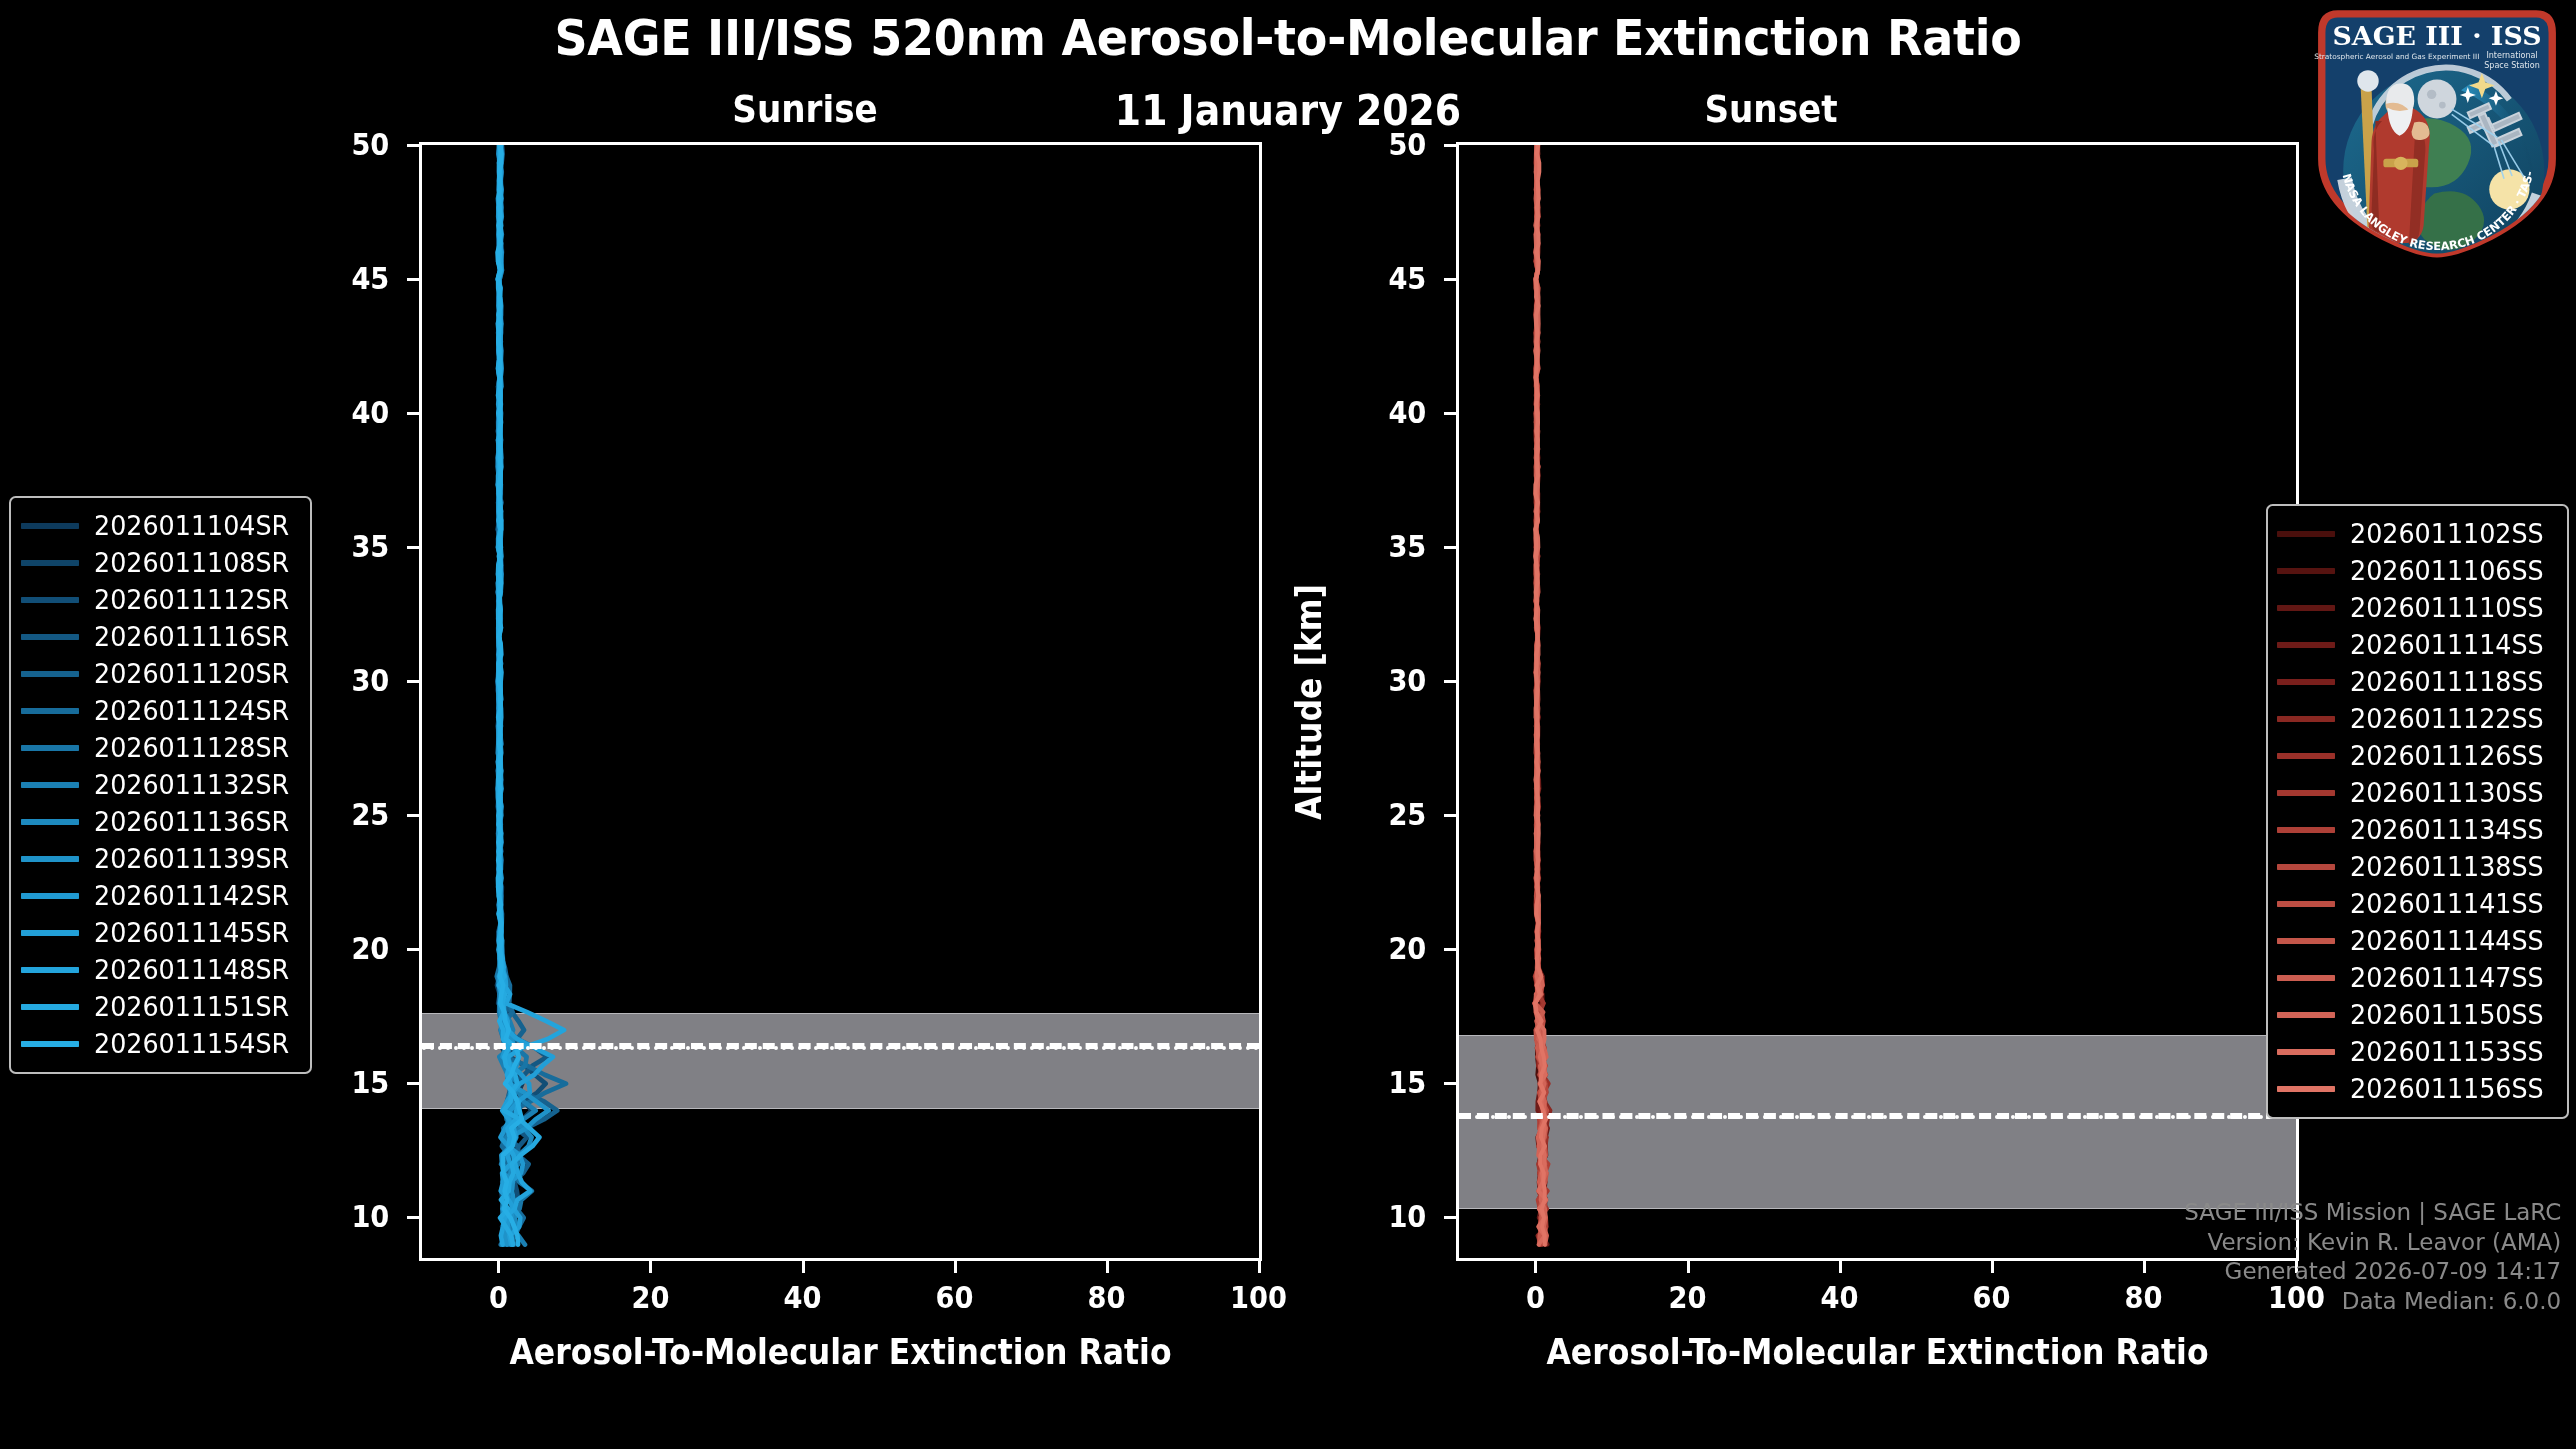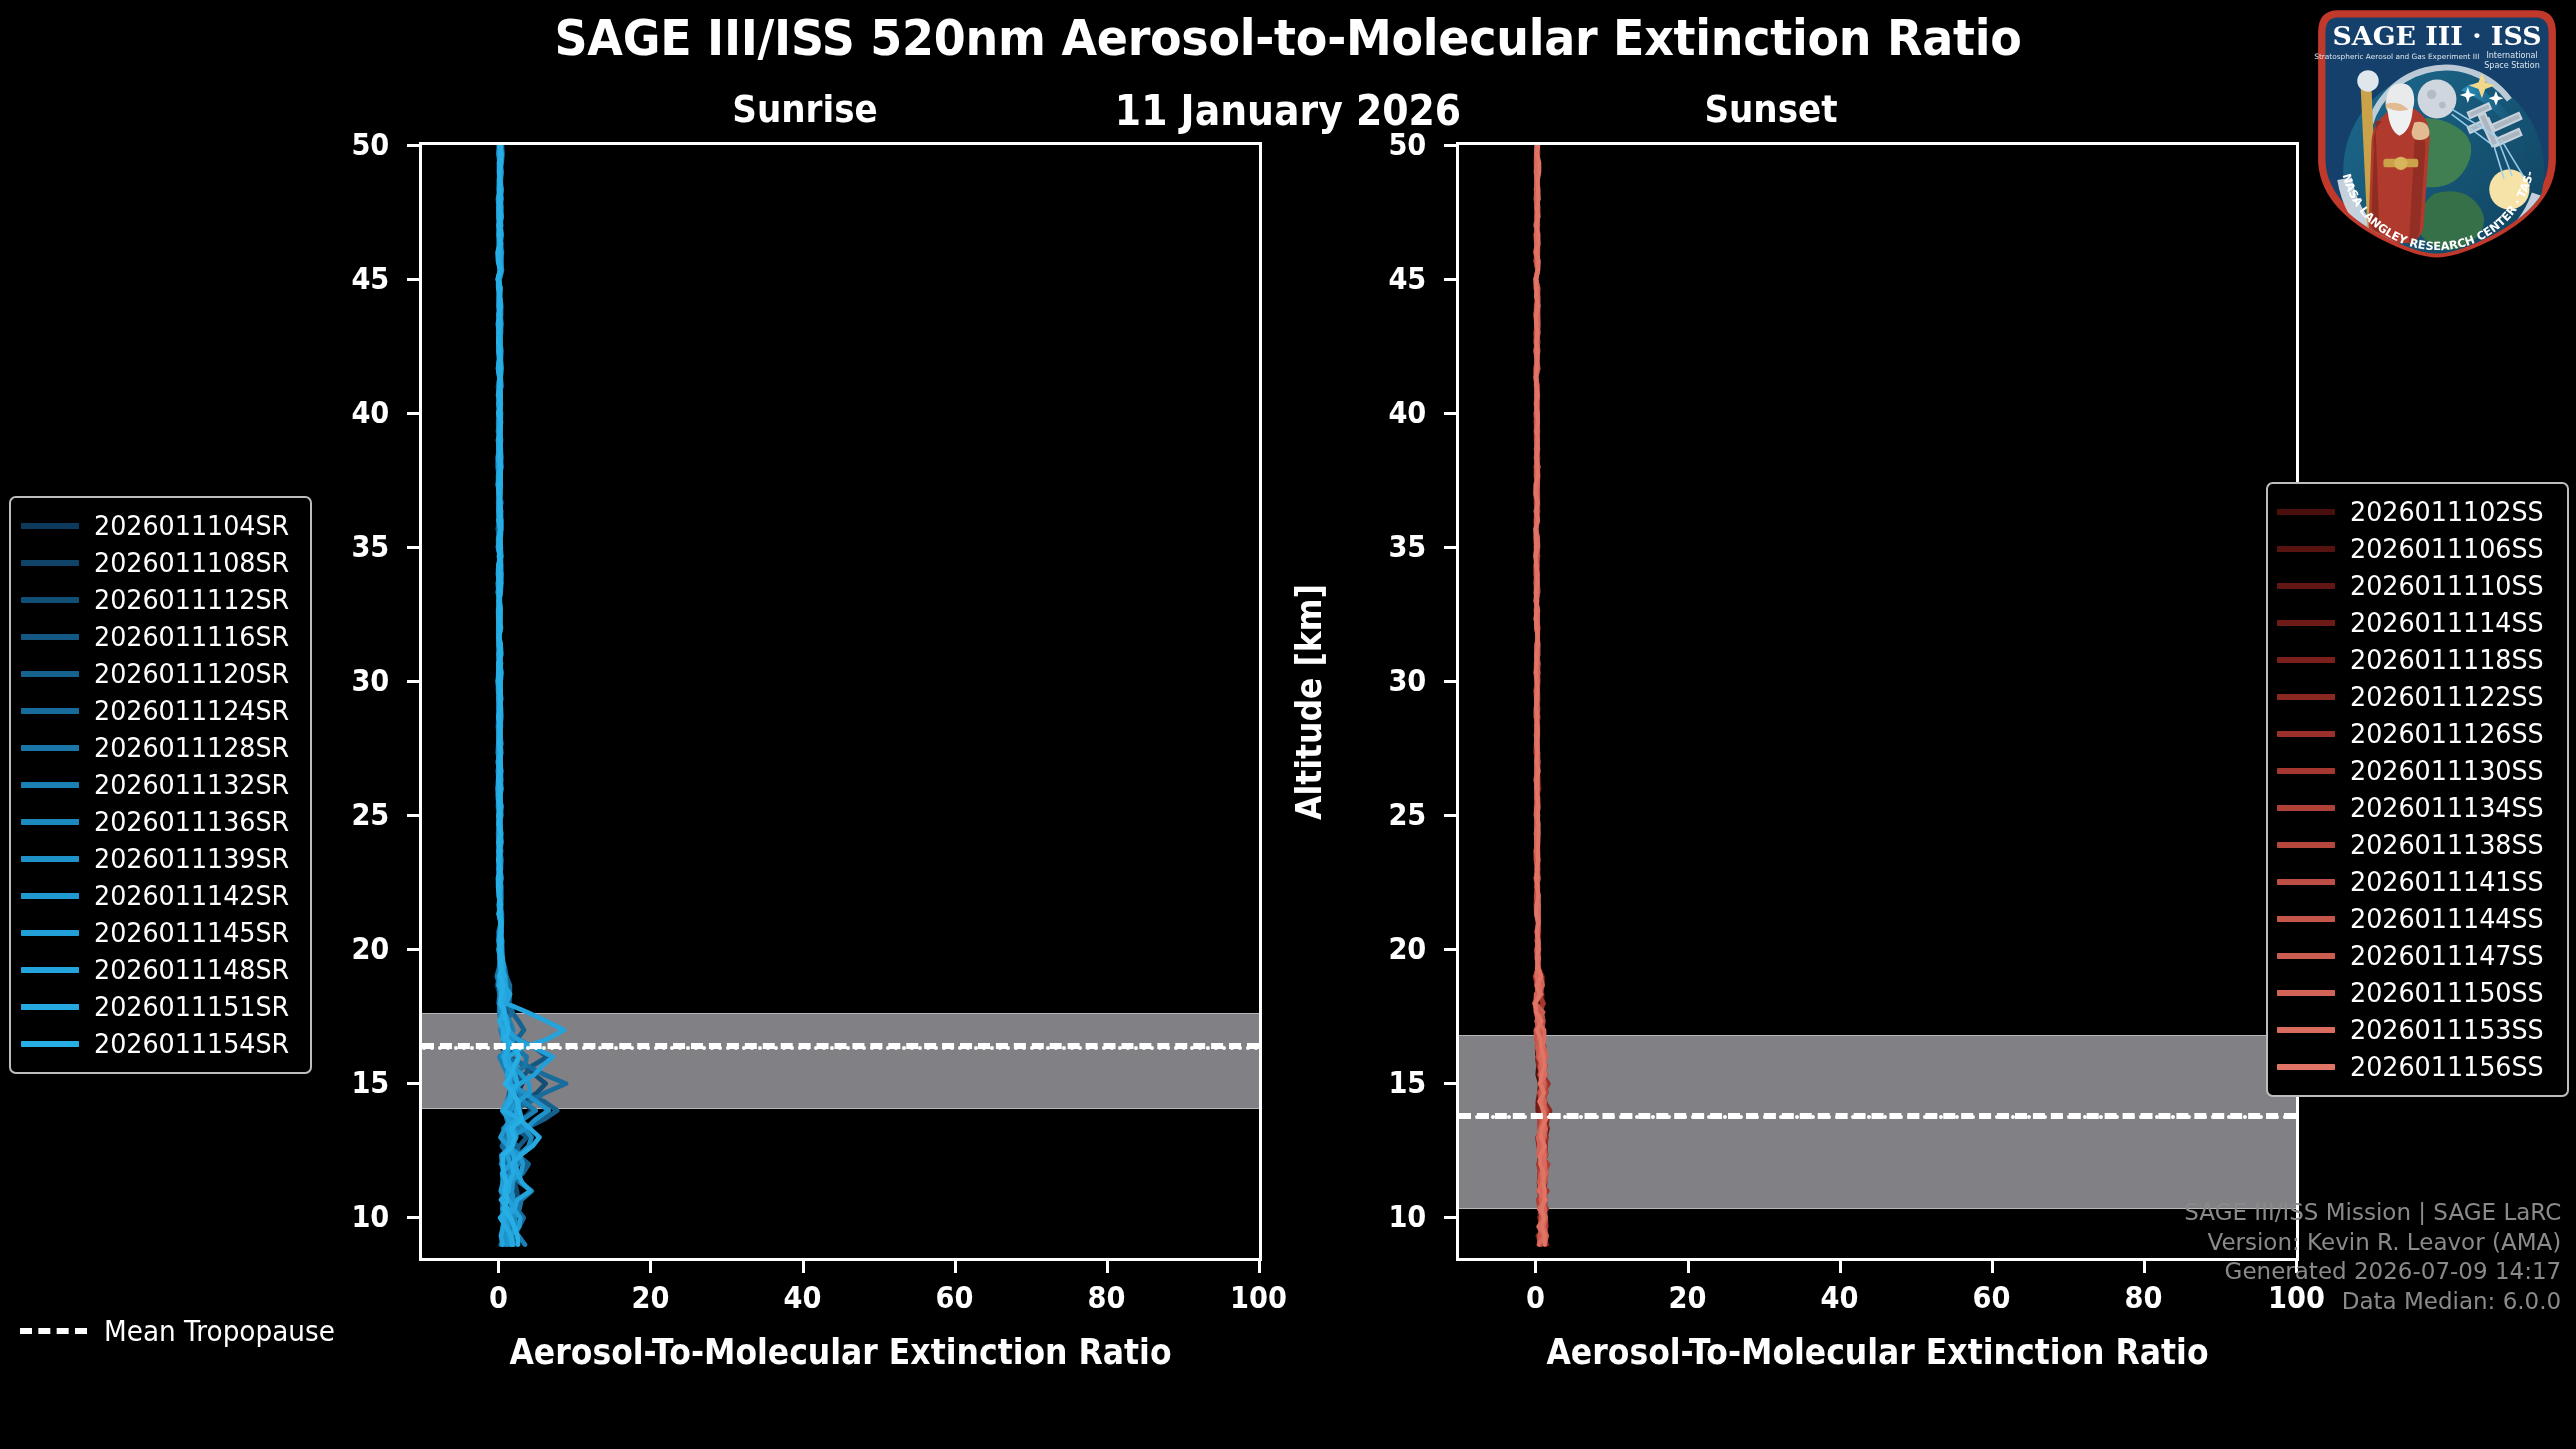--- a/index.html
+++ b/index.html
@@ -90,21 +90,21 @@
 
   
   .legend-box {
     position: absolute;
     border: 2px solid #bdbdbd;
     border-radius: 6.7px;
     background: #000000;
     padding: 9.4px 10.7px 9.4px 9.4px;
   }
   #legend-sr { left: 9.4px; top: 496px; width: 303px; }
-  #legend-ss { left: 2266px; top: 482px; width: 303px; }
+  #legend-ss { left: 2266px; top: 504px; width: 303px; }
   .lg-row { display: flex; align-items: center; height: 37px; }
   .lg-swatch { width: 58px; height: 5.4px; margin-right: 14.8px; flex: none; border-radius: 0.7px; }
   .lg-text { color: #ffffff; font-size: 27px; font-family: "DejaVu Sans", sans-serif;
              white-space: nowrap; transform: scaleX(0.94); transform-origin: left center; }
 
   #legend-trop { position: absolute; left: 20px; top: 1311px; width: 376px; }
   .tl-row { display: flex; align-items: center; height: 40px; }
   .tl-mark { width: 67px; height: 17.4px; margin-right: 17.4px; flex: none; position: relative; }
   .tl-mark .dash { position: absolute; top: 6px; left: 0; width: 100%; height: 0; border-top: 6.7px dashed #ffffff; }
   .tl-mark .dot  { position: absolute; top: 6.7px; left: 0; width: 100%; height: 0; border-top: 6px dotted #ffffff; }
@@ -371,26 +371,20 @@
         <div class="lg-swatch" style="background: rgb(217, 108, 94);"></div>
         <div class="lg-text">2026011153SS</div>
       </div>
       <div class="lg-row">
         <div class="lg-swatch" style="background: rgb(224, 116, 101);"></div>
         <div class="lg-text">2026011156SS</div>
       </div>
     </div>
 
   <div id="legend-trop">
-      <div class="tl-row">
-        <div class="tl-mark">
-          <div class="dash"></div>
-        </div>
-        <div class="tl-text">Mean Tropopause</div>
-      </div>
     </div>
 
   <div id="credits">
     <div>SAGE III/ISS Mission | SAGE LaRC</div>
     <div>Version: Kevin R. Leavor (AMA)</div>
     <div>Generated 2026-07-09 14:17</div>
     <div>Data Median: 6.0.0</div>
   </div>
 
   <svg id="logo" viewBox="0 0 400 380">

